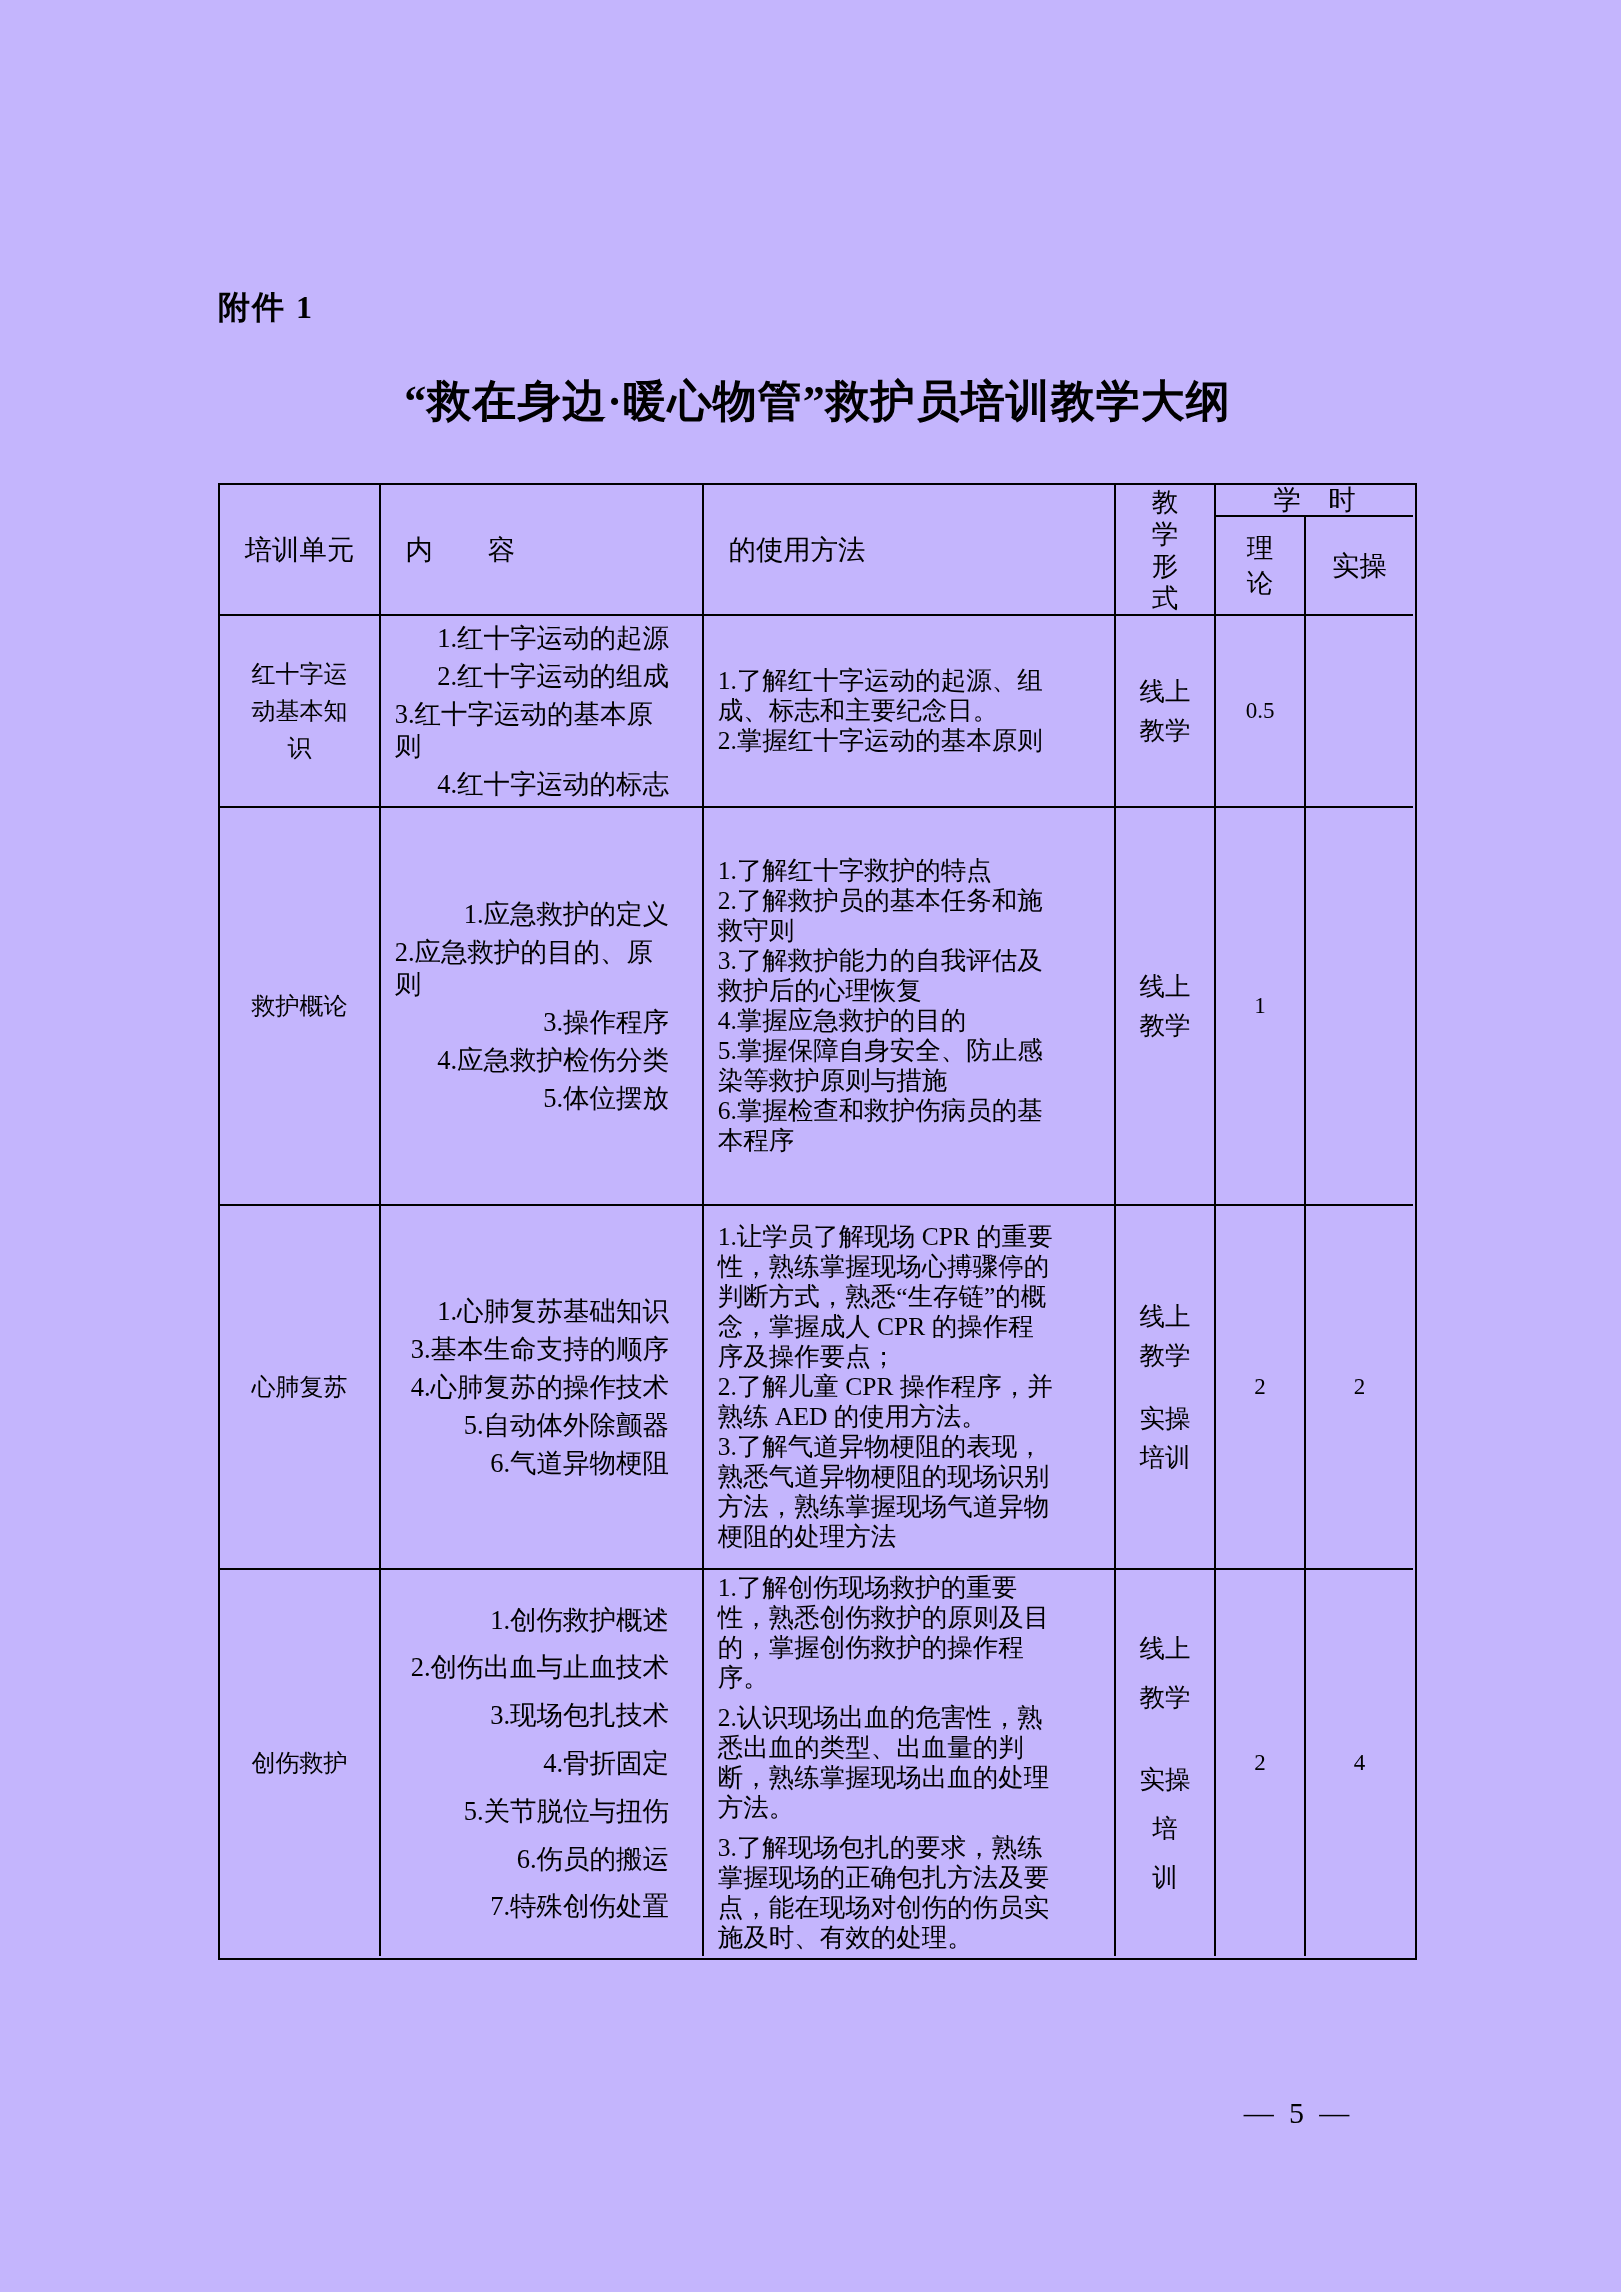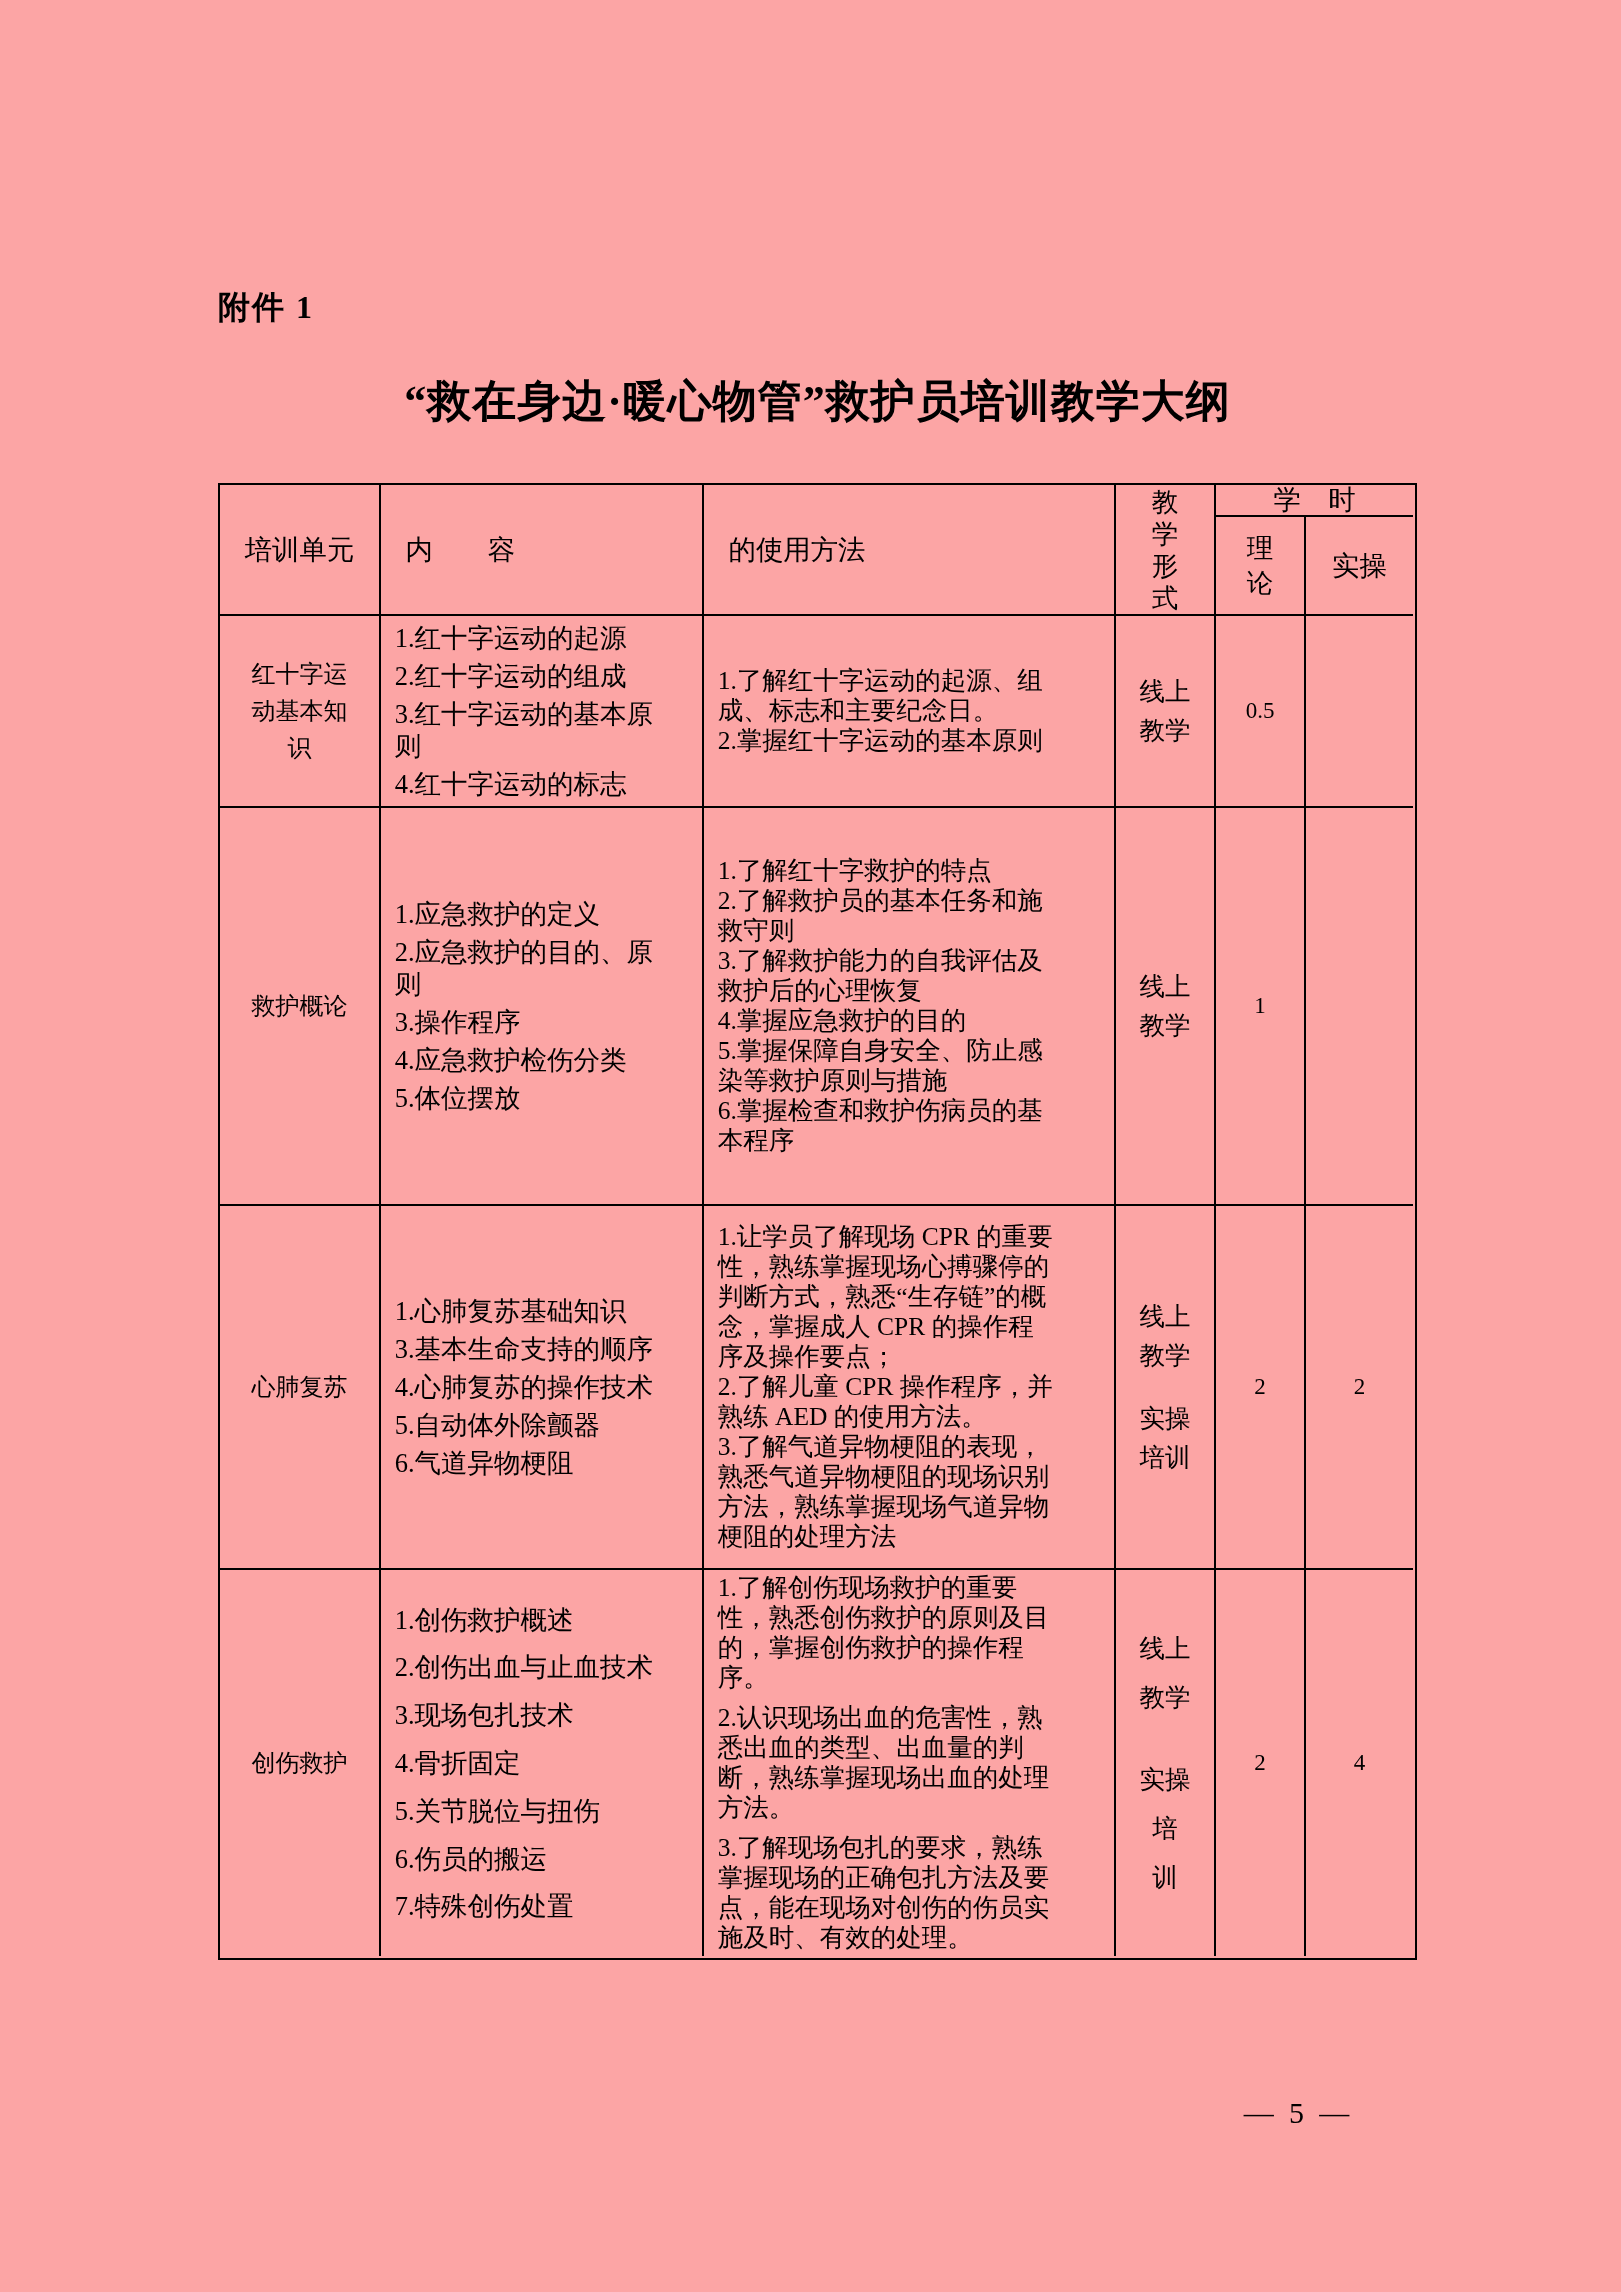--- a/index.html
+++ b/index.html
@@ -1,21 +1,21 @@
 <!DOCTYPE html>
 <html><head>
 <meta charset="utf-8">
 <style>
   * { margin: 0; padding: 0; box-sizing: border-box; }
   html, body { background: #e8e8e8; }
   .page {
     position: relative;
     width: 1621px;
     height: 2293px;
-    background: #fca5a5;
+    background: #c4b5fd;
     font-family: "Liberation Serif", "DejaVu Serif", serif;
     color: #000000;
     overflow: hidden;
   }
   .attachment {
     position: absolute;
     left: 218px;
     top: 286px;
     font-size: 32px;
     font-weight: bold;
@@ -62,21 +62,21 @@
   .head { align-items: center; font-size: 27.4px; }
   .head-left { align-items: flex-start; padding-left: 24.5px; }
   .vstack { text-align: center; font-size: 26.5px; }
   .vstack .line { line-height: 32px; }
   .theory-head .line { line-height: 35px; }
   
   .unit-cell { align-items: center; }
   .unit-cell .unit-box { width: 112px; text-align: center; font-size: 24px; }
   .unit-cell .line { line-height: 37px; }
   
-  .content-cell { align-items: flex-start; padding-left: 13.7px; padding-right: 33px; font-size: 26.5px; }
+  .content-cell { align-items: flex-end; padding-left: 13.7px; padding-right: 33px; font-size: 26.5px; }
   .content-cell .line { line-height: 32px; margin: 2.9px 0; }
   
   .obj-cell { align-items: flex-start; padding-left: 13.7px; padding-right: 59px; font-size: 25.5px; }
   .obj-cell .line { line-height: 30px; }
   
   .fmt-cell { align-items: center; text-align: center; font-size: 25.5px; }
   .fmt-cell .line { line-height: 39px; }
   .fmt-cell .line.gap { height: 23.5px; }
   
   .num-cell { align-items: center; font-size: 23px; }

